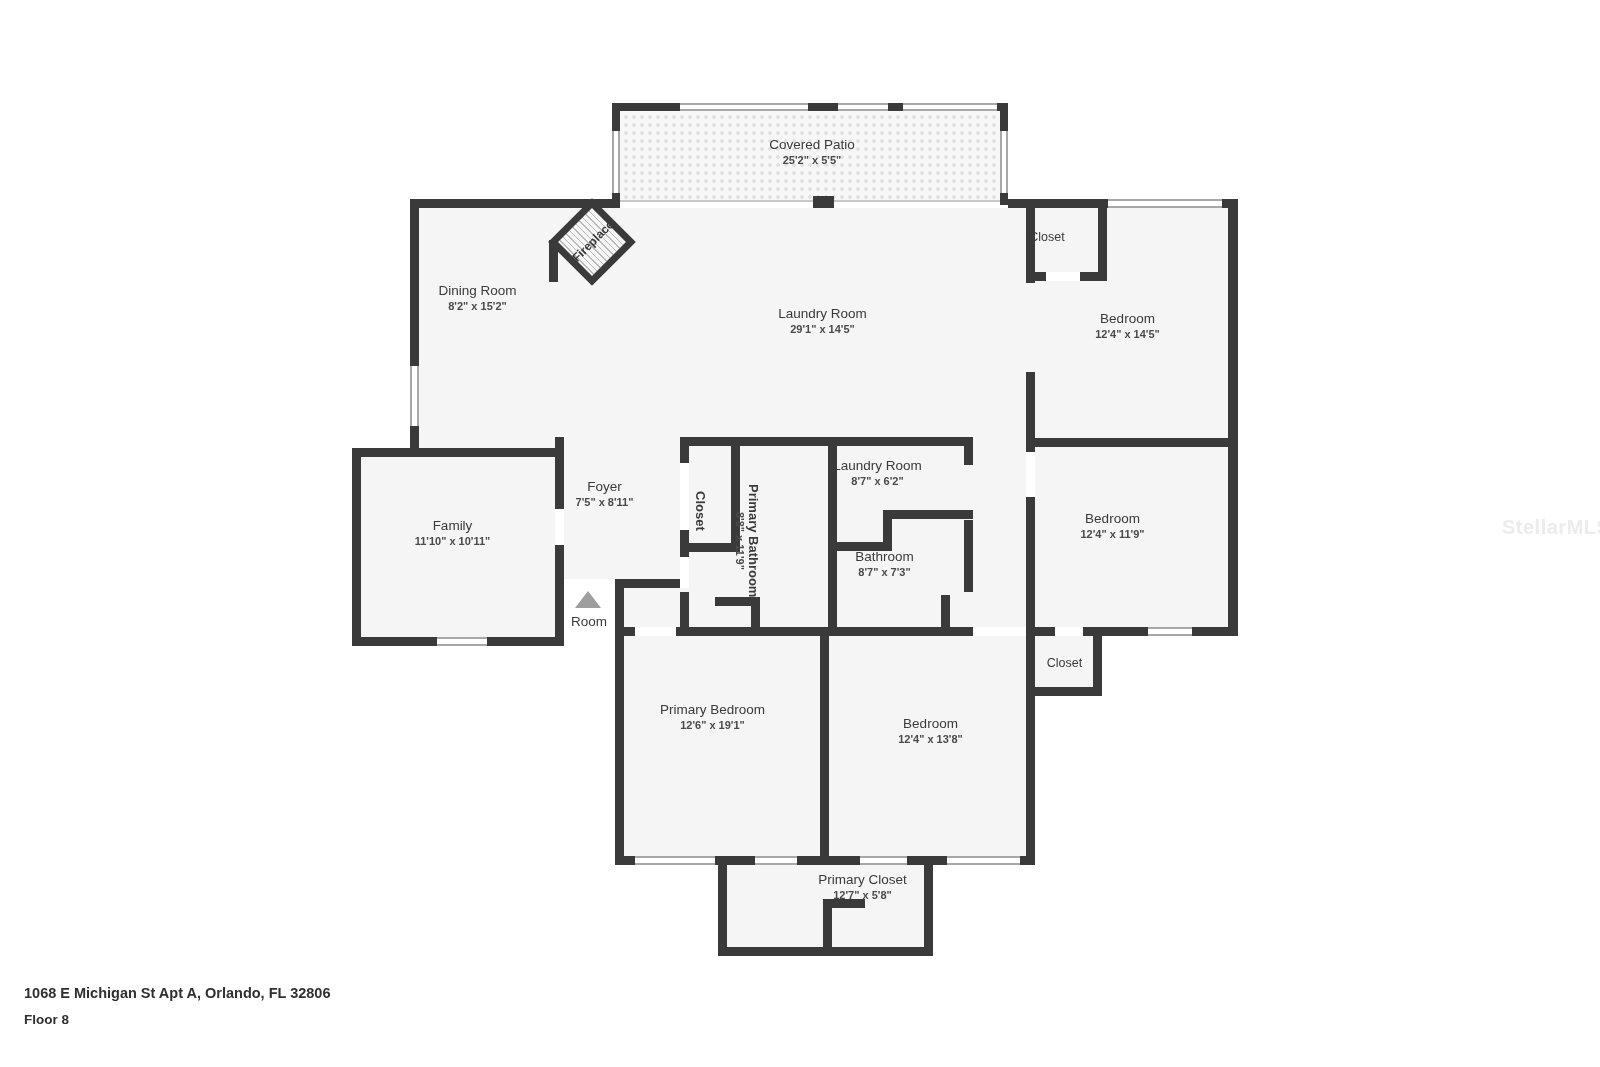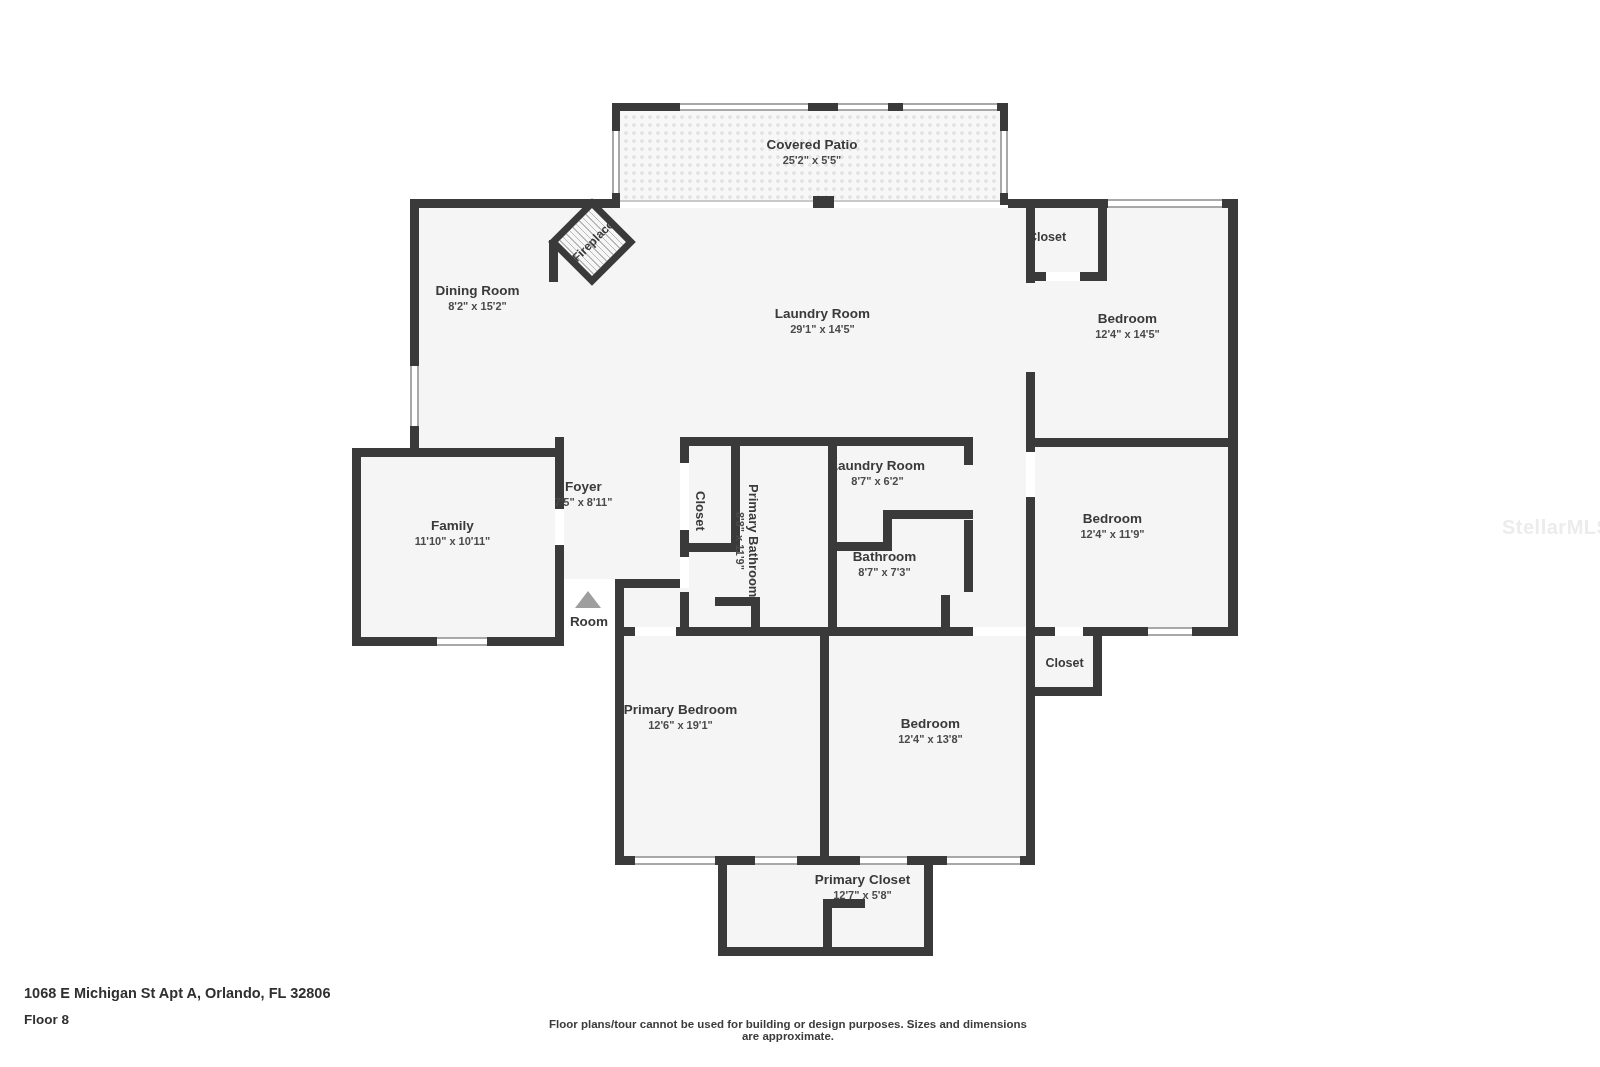--- a/index.html
+++ b/index.html
@@ -15,21 +15,21 @@
     background-image:radial-gradient(var(--patio-dot) 1.6px, transparent 2.1px);
     background-size:8px 8px;}
   .w{position:absolute;background:var(--wall);}
   .dg{position:absolute;background:#fff;}
   .wn{position:absolute;background:#fff;border-top:2px solid var(--window-line);
     border-bottom:2px solid var(--window-line);box-sizing:border-box;}
   .wn-v{position:absolute;background:#fff;border-left:2px solid var(--window-line);
     border-right:2px solid var(--window-line);box-sizing:border-box;}
   .tl{position:absolute;background:var(--thin-line);}
   .lbl{position:absolute;text-align:center;color:var(--text);}
-  .lbl .nm{font-size:13.5px;font-weight:bold;line-height:1.12;text-align:center;}
+  .lbl .nm{font-size:13.5px;font-weight:normal;line-height:1.12;text-align:center;}
   .lbl .dm{font-size:11px;font-weight:bold;color:var(--dims-text);margin-top:2px;}
   .lbl-sm .nm{font-size:12.5px;}
   .vlbl{position:absolute;writing-mode:vertical-rl;text-align:center;color:var(--text);}
   .vlbl .nm{font-size:13px;font-weight:bold;}
   .vlbl .dm{font-size:11px;font-weight:bold;color:var(--dims-text);}
   .fire{position:absolute;left:545px;top:198px;width:96px;height:92px;}
   .fire .diamond{position:absolute;left:16px;top:13px;width:62px;height:62px;
     transform:rotate(45deg);border:7px solid var(--wall);box-sizing:border-box;
     background:repeating-linear-gradient(to bottom,#f6f6f6 0 3.5px,#b9b9b9 3.5px 4.6px);}
   .fire .ftxt{position:absolute;left:-7px;top:36px;width:110px;text-align:center;
@@ -171,21 +171,21 @@
     <div class="nm">Closet</div>
   </div>
   <div class="lbl" style="left:1045px;top:311px;width:165px;">
     <div class="nm">Bedroom</div>
     <div class="dm">12'4" x 14'5"</div>
   </div>
   <div class="lbl" style="left:370px;top:518px;width:165px;">
     <div class="nm">Family</div>
     <div class="dm">11'10" x 10'11"</div>
   </div>
-  <div class="lbl" style="left:521px;top:479px;width:125px;">
+  <div class="lbl" style="left:542px;top:479px;width:125px;">
     <div class="nm">Foyer</div>
     <div class="dm">7'5" x 8'11"</div>
   </div>
   <div class="vlbl" style="left:693px;top:456px;height:110px;">
     <div class="nm">Closet</div>
   </div>
   <div class="vlbl" style="left:734px;top:447px;height:188px;">
     <div class="nm">Primary Bathroom</div>
     <div class="dm">8'8" x 11'9"</div>
   </div>
@@ -197,35 +197,34 @@
     <div class="nm">Bathroom</div>
     <div class="dm">8'7" x 7'3"</div>
   </div>
   <div class="lbl" style="left:1030px;top:511px;width:165px;">
     <div class="nm">Bedroom</div>
     <div class="dm">12'4" x 11'9"</div>
   </div>
   <div class="lbl lbl-sm" style="left:1022px;top:656px;width:85px;">
     <div class="nm">Closet</div>
   </div>
-  <div class="lbl" style="left:578px;top:702px;width:205px;">
+  <div class="lbl" style="left:610px;top:702px;width:205px;">
     <div class="nm">Primary Bedroom</div>
     <div class="dm">12'6" x 19'1"</div>
   </div>
   <div class="lbl" style="left:848px;top:716px;width:165px;">
     <div class="nm">Bedroom</div>
     <div class="dm">12'4" x 13'8"</div>
   </div>
   <div class="lbl" style="left:814px;top:872px;width:97px;">
     <div class="nm">Primary Closet</div>
     <div class="dm">12'7" x 5'8"</div>
   </div>
   <div class="lbl" style="left:549px;top:614px;width:80px;">
     <div class="nm">Room</div>
   </div>
 
   <div class="wm">StellarMLS</div>
 
   <div class="addr">1068 E Michigan St Apt A, Orlando, FL 32806</div>
   <div class="flr">Floor 8</div>
-  <div class="disc">Floor plans/tour cannot be used for building or design purposes. Sizes and dimensions are approximate.</div>
 
 </div>
 
 </body></html>

